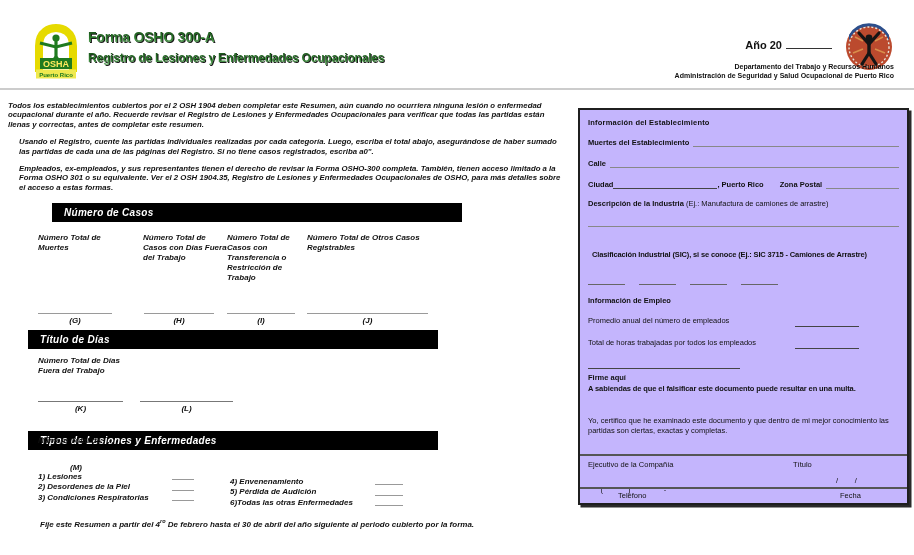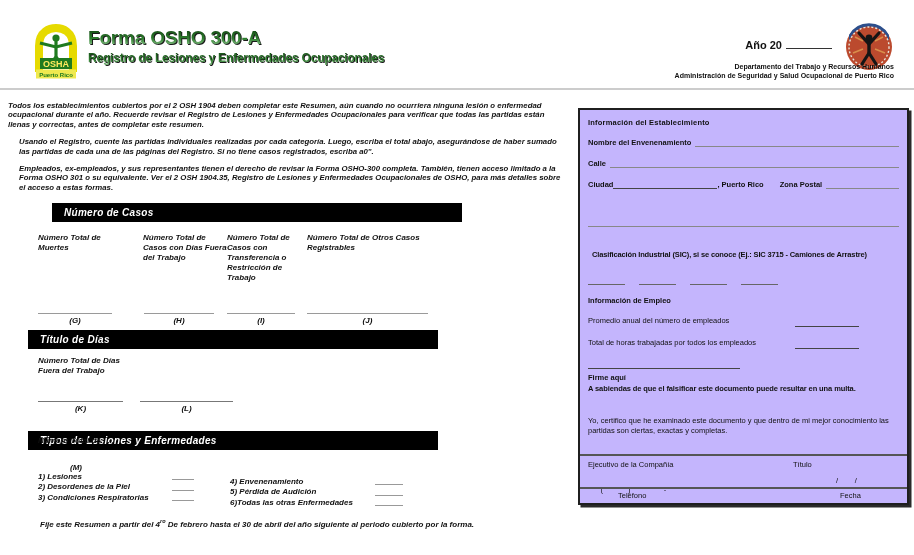--- a/index.html
+++ b/index.html
@@ -3,21 +3,21 @@
 <meta charset="utf-8">
 <style>
   html,body{margin:0;padding:0;background:#fff;}
   .page{position:relative;width:914px;height:555px;background:#fff;overflow:hidden;
         font-family:"Liberation Sans",sans-serif;color:#111;}
   .abs{position:absolute;}
 
   
   #logo{left:27px;top:22px;width:58px;height:58px;}
   #title{left:88px;top:27px;}
-  .title-line{font-weight:bold;font-size:19px;line-height:21px;letter-spacing:-0.2px;
+  .title-line{font-weight:bold;font-size:14px;line-height:21px;letter-spacing:-0.2px;
      color:#2e7d2e;background:linear-gradient(180deg,#0d3b0d 0%,#2e7d2e 55%,#a8dba8 100%);
      -webkit-background-clip:text;background-clip:text;-webkit-text-fill-color:transparent;
      filter:drop-shadow(1.4px 1.4px 0 #1a1a1a);white-space:nowrap;}
   #title .l2{font-size:12px;}
   #anio{right:82px;top:37px;font-weight:bold;font-size:11px;white-space:nowrap;}
   #anio .yblank{display:inline-block;width:46px;border-bottom:1.5px solid #333;height:11px;margin-left:4px;}
   #seal{left:845px;top:23px;width:48px;height:48px;}
   #dept{right:20px;top:62px;text-align:right;font-size:7px;font-weight:bold;line-height:9px;}
   #hdr-rule{left:0;top:88px;width:914px;height:2px;background:#ccc;}
 
@@ -173,35 +173,38 @@
   </div>
 
   <div id="foot" class="abs">
     <span>Fije este Resumen a partir del 4</span><sup>ro</sup><span> De febrero hasta el 30 de abril del año siguiente al periodo cubierto por la forma.</span>
   </div>
 
   <div id="panel" class="abs">
     <div id="p-title" class="row">Información del Establecimiento</div>
 
     <div id="p-nombre" class="row frow">
-      <span>Nombre del Envenenamiento</span>
+      <span>Muertes del Establecimiento</span>
         <span class="fl"></span>
     </div>
     <div id="p-calle" class="row frow">
       <span>Calle</span>
         <span class="fl"></span>
     </div>
     <div id="p-ciudad" class="row frow">
       <span>Ciudad</span>
         <span class="cityline"></span>
         <span>, Puerto Rico</span>
         <span class="sp"></span>
         <span>Zona Postal</span>
         <span class="fl"></span>
     </div>
+    <div id="p-industria" class="row">
+      <b>Descripción de la Industria</b><span class="hint"> (Ej.: Manufactura de camiones de arrastre)</span>
+    </div>
     <div id="p-blank1" class="row"></div>
 
     <div id="p-sic" class="row">Clasificación Industrial (SIC), si se conoce (Ej.: SIC 3715 - Camiones de Arrastre)</div>
     <div id="p-sicblanks" class="row">
       <span></span>
         <span></span>
         <span></span>
         <span></span>
     </div>
 

